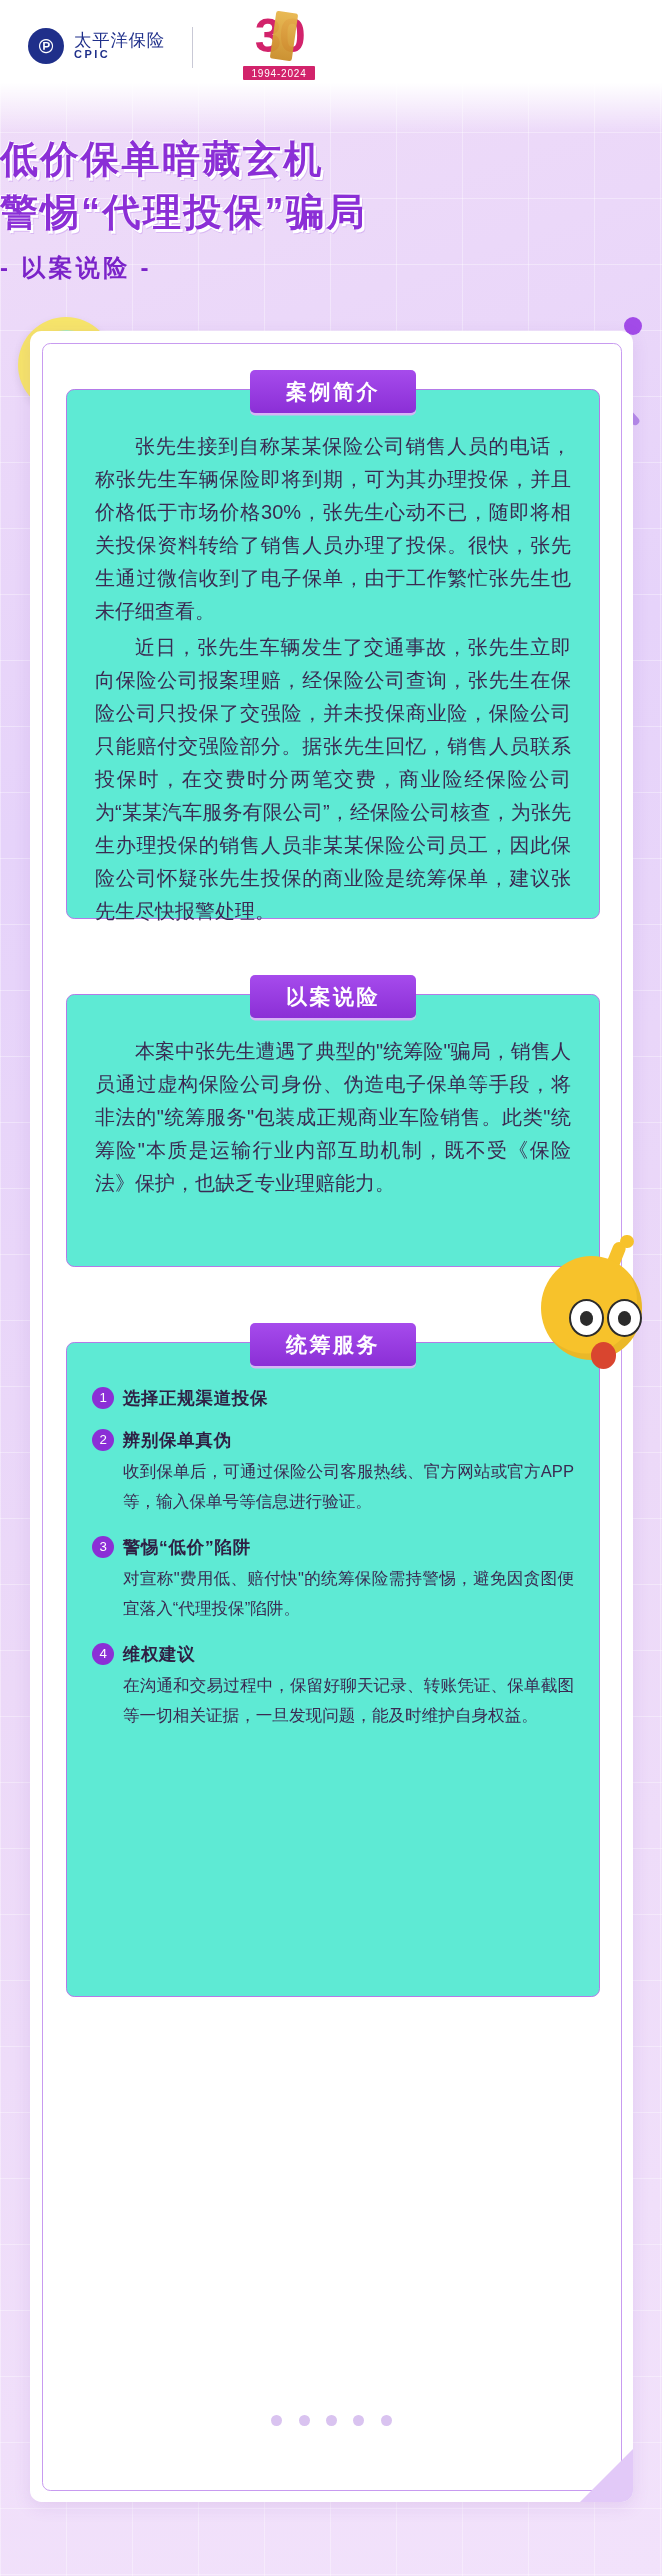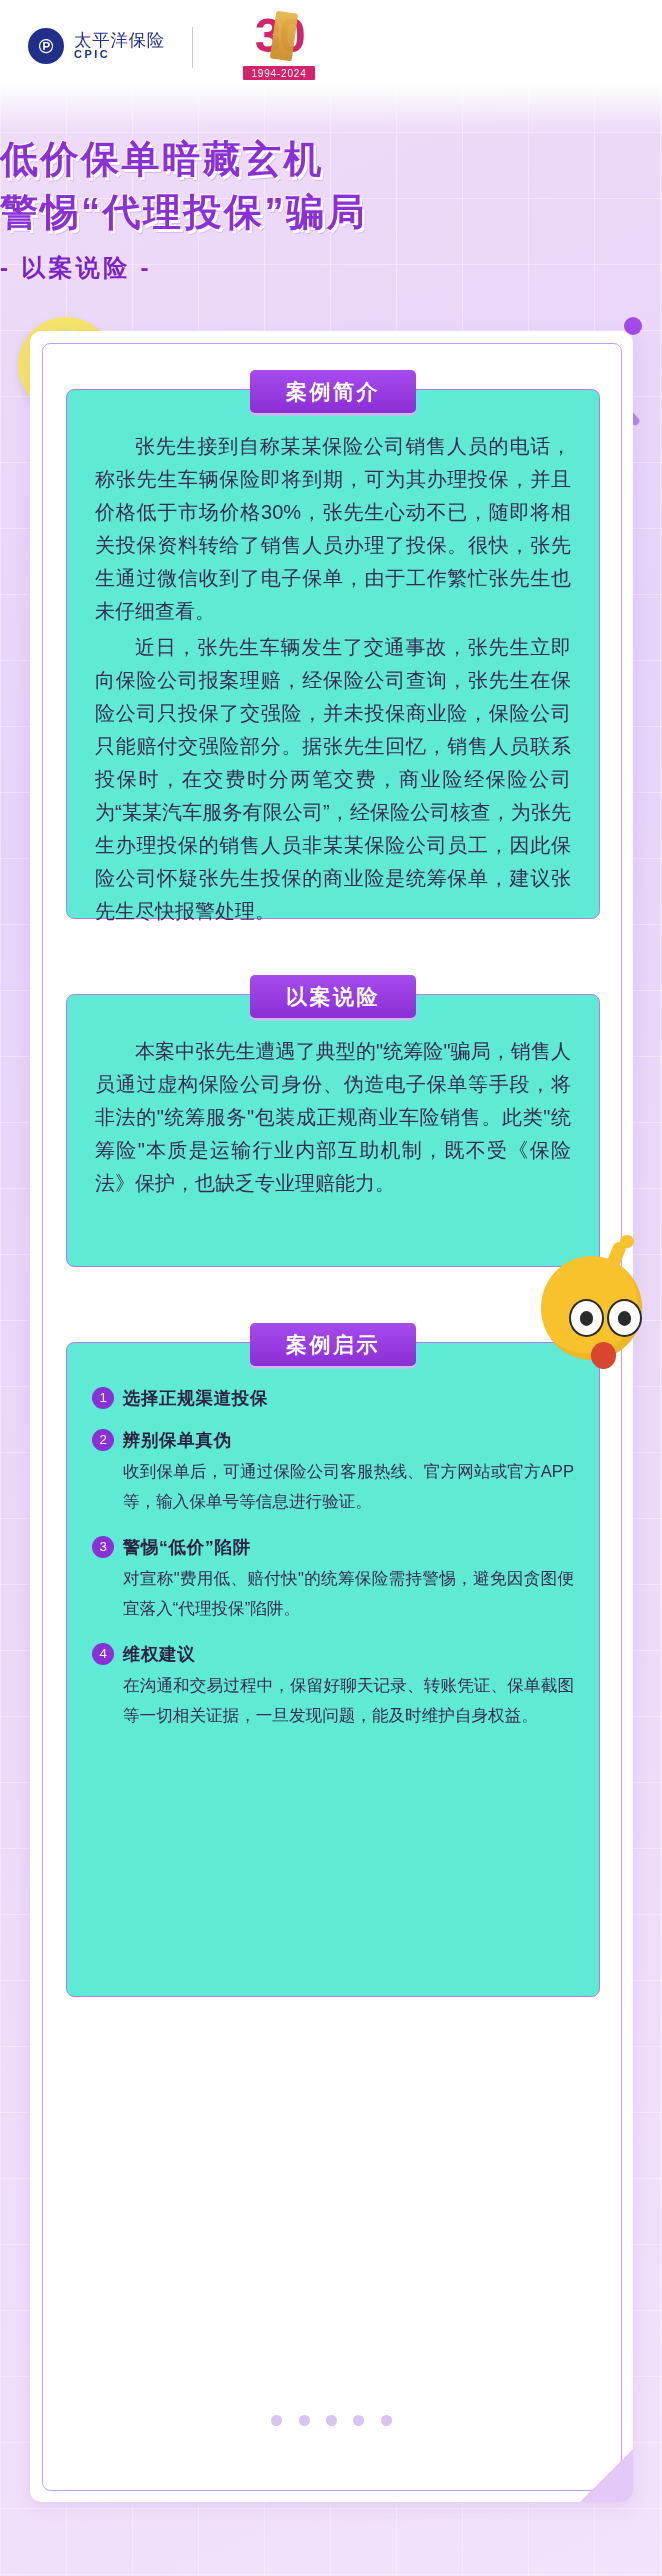--- a/index.html
+++ b/index.html
@@ -339,21 +339,21 @@
   </div>
 
   <div class="section" style="top:663px; height:273px;">
     <div class="sec-title">以案说险</div>
     <div class="sec-body">
       <p>本案中张先生遭遇了典型的"统筹险"骗局，销售人员通过虚构保险公司身份、伪造电子保单等手段，将非法的"统筹服务"包装成正规商业车险销售。此类"统筹险"本质是运输行业内部互助机制，既不受《保险法》保护，也缺乏专业理赔能力。</p>
     </div>
   </div>
 
   <div class="section" style="top:1011px; height:655px;">
-    <div class="sec-title">案例启示</div>
+    <div class="sec-title">统筹服务</div>
     <div class="tips">
       <div class="tip">
         <div class="tip-head">
           <div class="tip-num">1</div>
           <div class="tip-title">选择正规渠道投保</div>
         </div>
       </div>
       <div class="tip">
         <div class="tip-head">
           <div class="tip-num">2</div>

